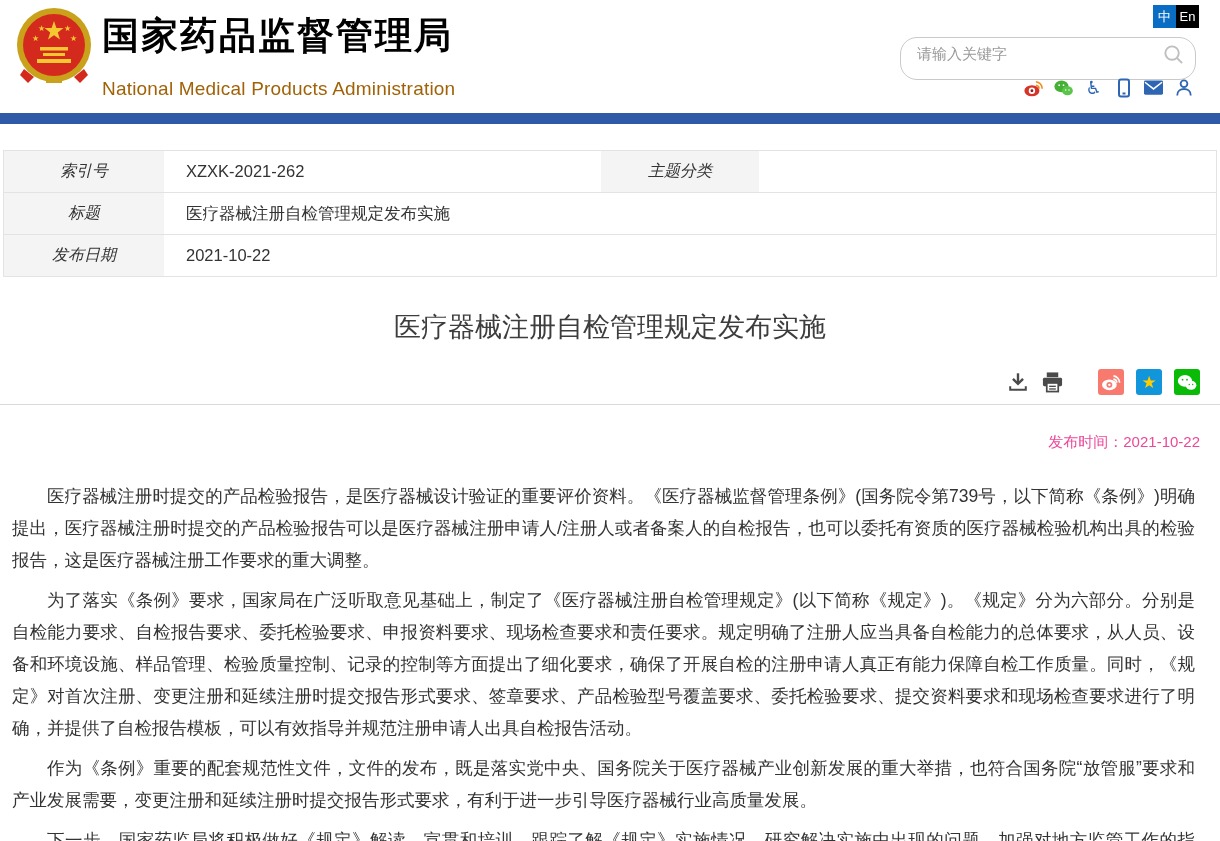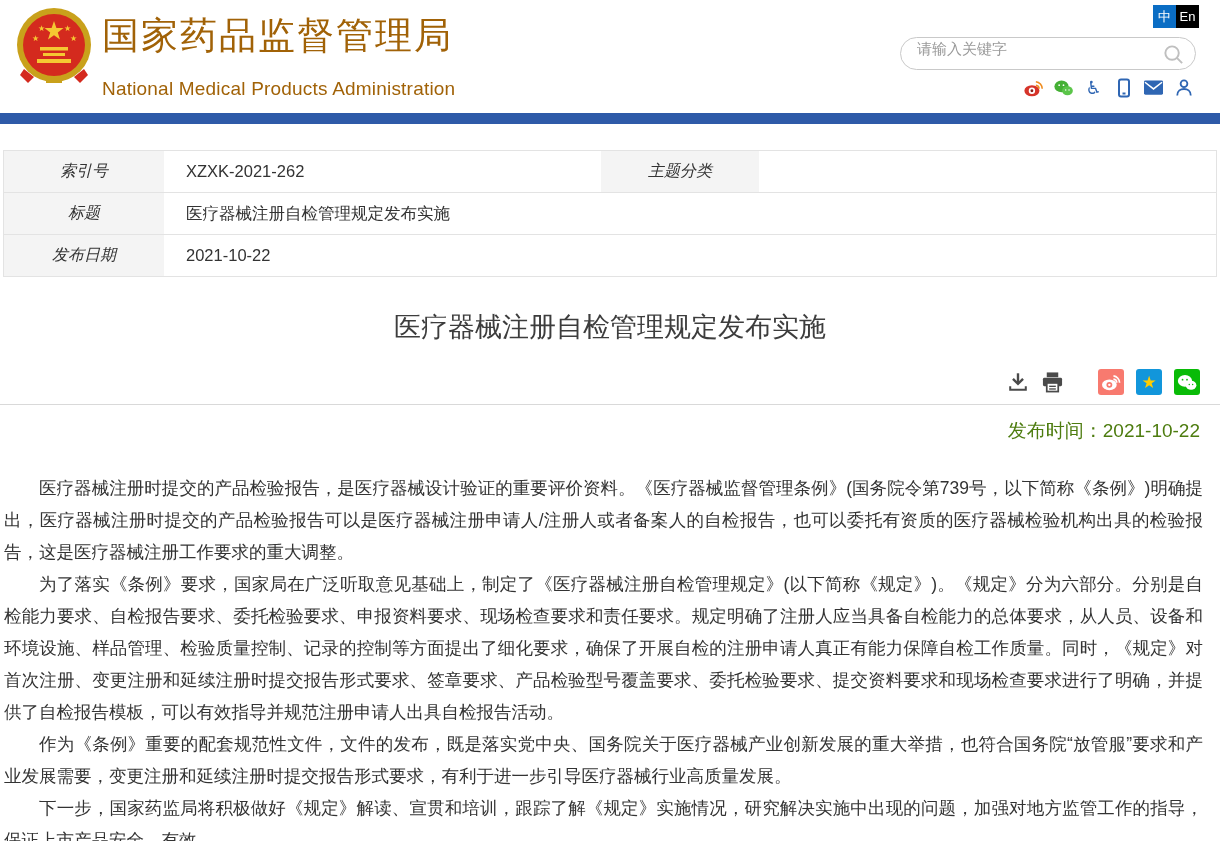--- a/index.html
+++ b/index.html
@@ -3,30 +3,30 @@
 <meta charset="utf-8">
 <style>
   * { box-sizing: border-box; margin: 0; padding: 0; }
   html,body { width:1220px; background:#fff; font-family:"Liberation Sans","DejaVu Sans",sans-serif; }
   body { position:relative; height:841px; overflow:hidden; color:#333; }
 
   
   .header { position:relative; height:113px; background:#fff; }
   .logo { position:absolute; left:16px; top:7px; width:76px; height:78px; cursor:pointer; }
   .brand { position:absolute; left:102px; top:16px; }
-  .site-title { color:#a16207; font-size:37px; font-weight:normal; letter-spacing:2px; line-height:1.1; }
+  .site-title { color:#000000; font-size:37px; font-weight:bold; letter-spacing:2px; line-height:1.1; }
   .site-subtitle { color:#a16207; font-size:19px; margin-top:21px; letter-spacing:.2px; }
 
   .lang-switch { position:absolute; right:21px; top:5px; display:flex; }
   .lang-btn { width:23px; height:23px; display:flex; align-items:center; justify-content:center;
               font-size:13px; color:#fff; cursor:pointer; }
   .lang-zh { background:#0a6dc4; }
   .lang-en { background:#000000; }
 
-  .search-box { position:absolute; right:24px; top:37px; width:296px; height:33px;
+  .search-box { position:absolute; right:24px; top:37px; width:296px; height:43px;
                 border:1px solid #c9c9c9; border-radius:17px; display:flex; align-items:center;
                 padding:0 38px 11px 16px; background:#fff; }
   .search-box input { border:none; outline:none; width:100%; font-size:15px; color:#333;
                       font-family:"Liberation Sans","DejaVu Sans",sans-serif; }
   .search-box input::placeholder { color:#999; }
   .search-glass { position:absolute; right:10px; top:5px; cursor:pointer; }
 
   .quick-icons { position:absolute; right:27px; top:78px; display:flex; align-items:center; gap:11px; }
   .qicon { width:19px; height:19px; display:flex; align-items:center; justify-content:center; cursor:pointer; }
   .wheel { font-size:18px; color:#2f66b3; line-height:1; }
@@ -49,25 +49,25 @@
   .tool-btn { cursor:pointer; display:flex; align-items:center; }
   .share-sq { width:26px; height:26px; border-radius:3px; display:flex; align-items:center;
               justify-content:center; cursor:pointer; }
   .sq-weibo { background:#f87a6f; }
   .sq-qzone { background:#1296db; font-size:17px; color:#ffcc00; }
   .sq-wechat { background:#09bb07; }
   .tools-gap { width:10px; }
 
   .divider { border-top:1px solid #d9d9d9; margin-top:9px; }
 
-  .publish-line { text-align:right; color:#4d7c0f; font-size:19px; margin:13px 20px 0; }
+  .publish-line { text-align:right; color:#ec4899; font-size:15px; margin:28px 20px 0; }
 
   .article-body { margin:28px 17px 0 4px; }
   .article-body p { font-size:17.5px; line-height:32px; color:#333; text-indent:2em;
-                    text-align:justify; margin:0; }
+                    text-align:justify; margin:8px; }
 </style>
 </head>
 <body>
 
 <div class="header">
 
   <div class="logo">
     <svg width="76" height="78" viewBox="0 0 76 78">
       <circle cx="38" cy="38" r="37" fill="#c9a11b"></circle>
       <circle cx="38" cy="38" r="31" fill="#d42a1e"></circle>

